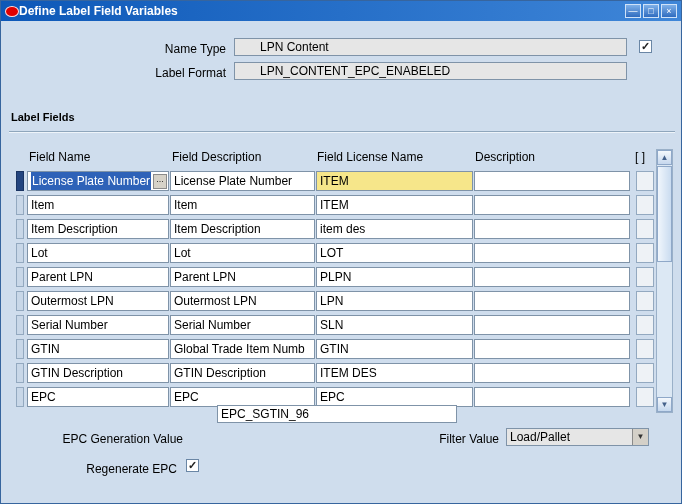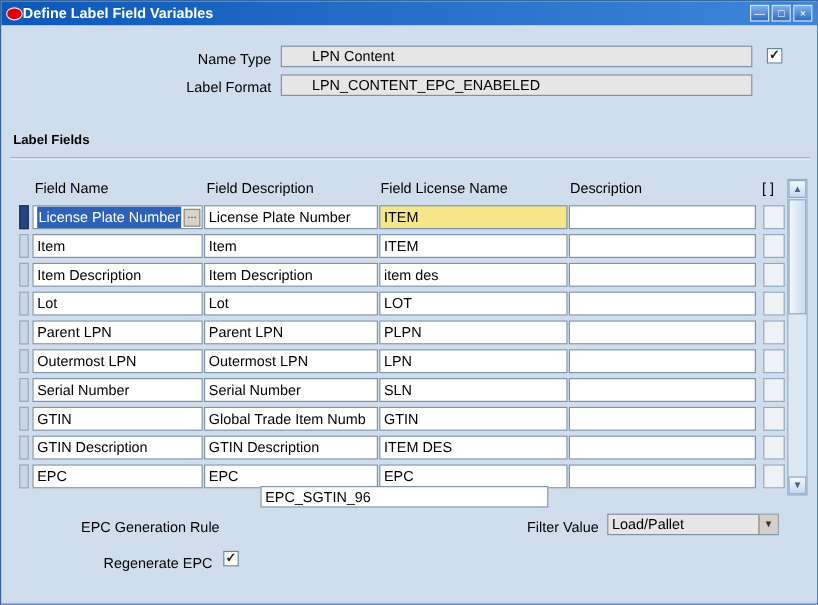--- a/index.html
+++ b/index.html
@@ -253,21 +253,21 @@
     </div>
 
   </div>
 
   <div class="vscroll">
     <span class="scroll-btn up">▲</span>
     <span class="scroll-thumb"></span>
     <span class="scroll-btn down">▼</span>
   </div>
 
-  <div class="form-label" style="left:30px; top:431px; width:152px;">EPC Generation Rule</div>
+  <div class="form-label" style="left:30px; top:431px; width:152px;">EPC Generation Value</div>
   <div class="field" style="left:188px; top:404px; width:240px;margin-left:28px;">EPC_SGTIN_96</div>
 
   <div class="form-label" style="left:420px; top:431px; width:78px;">Filter Value</div>
   <div class="combo" style="left:505px; top:427px; width:143px;">
     <span class="combo-text">Load/Pallet</span>
     <span class="combo-btn">▼</span>
   </div>
 
   <div class="form-label" style="left:24px; top:461px; width:152px;">Regenerate EPC</div>
   <span class="checkbox" style="left:185px; top:458px;">

